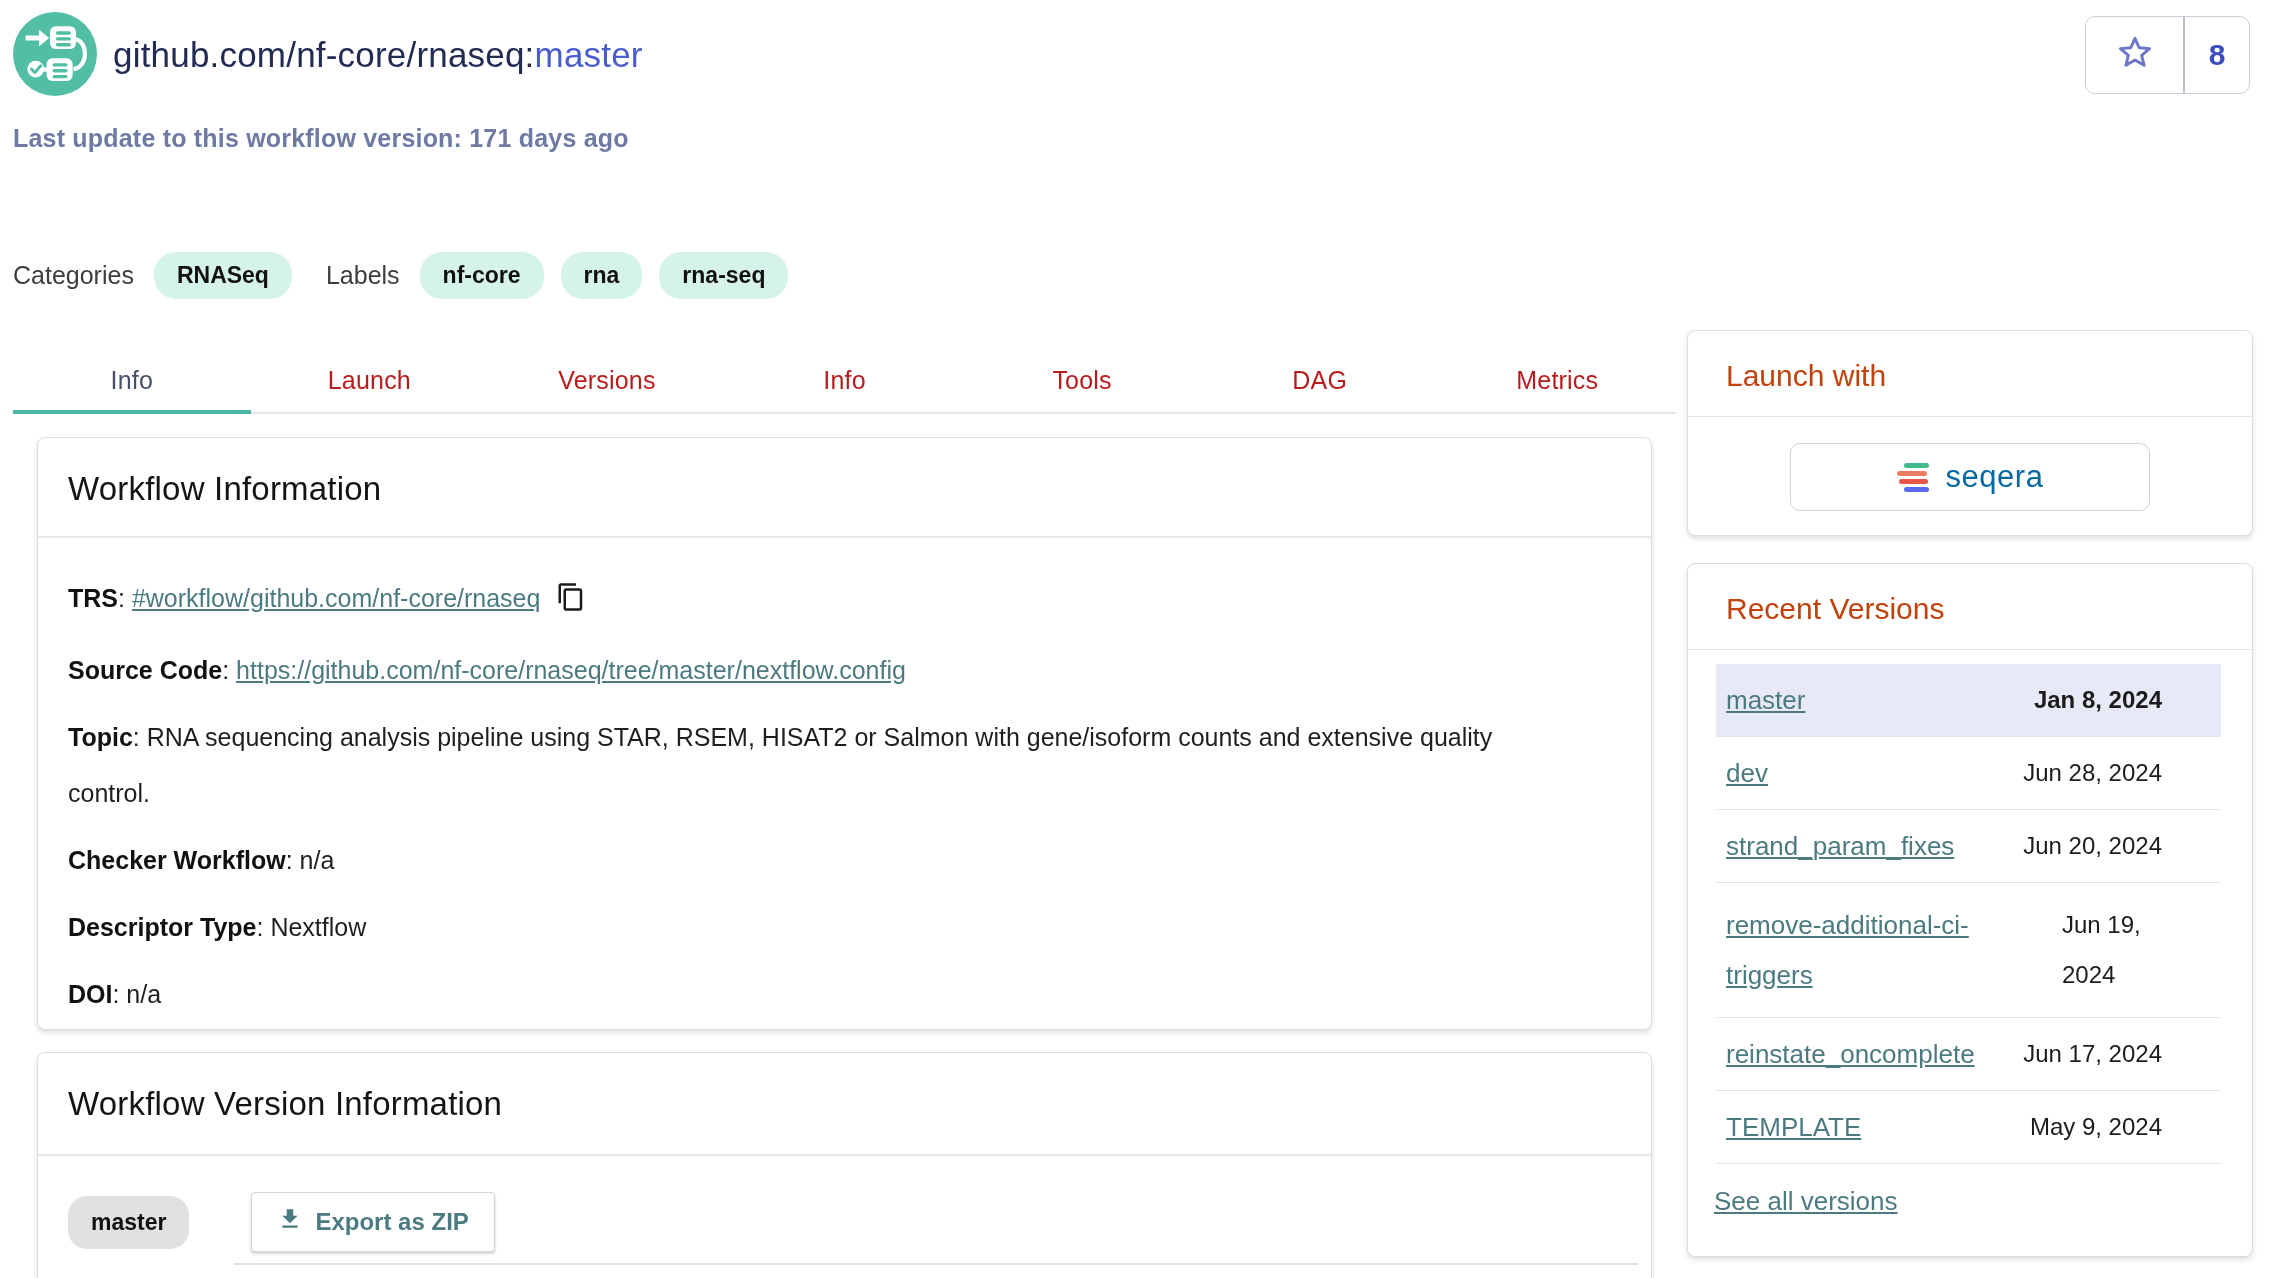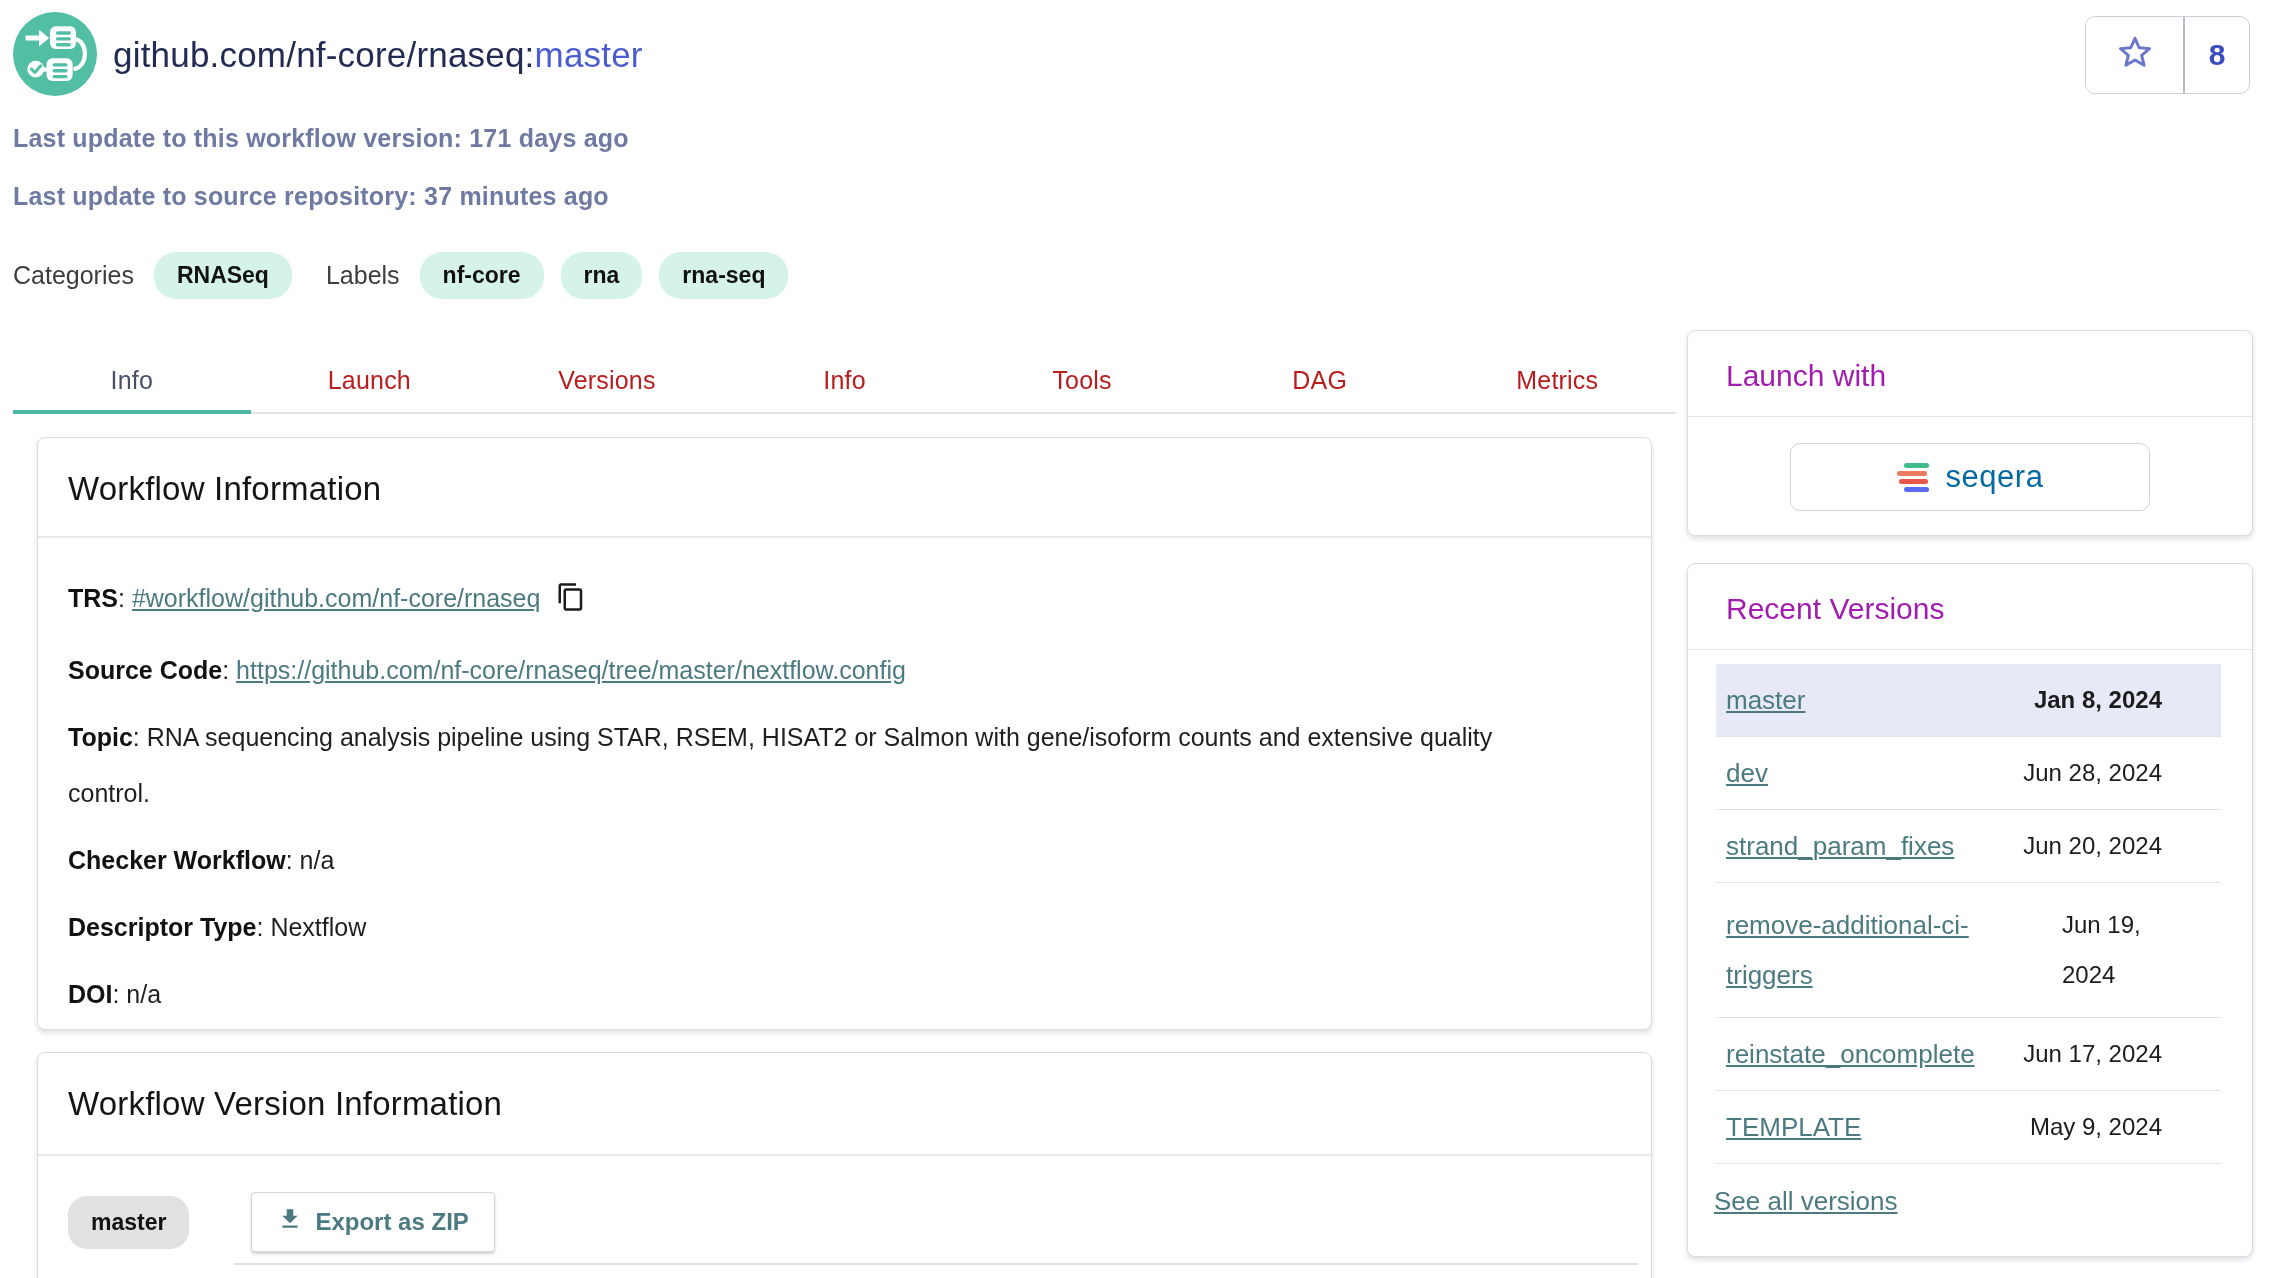--- a/index.html
+++ b/index.html
@@ -110,21 +110,21 @@
     font-size: 24px; font-weight: bold; color: #4b7a80;
     box-shadow: 0 2px 3px rgba(0,0,0,0.18);
   }
   .table-top-line {
     position: absolute; left: 196px; top: 210px; width: 1404px; height: 2px;
     background: #e0e0e0;
   }
   
   .sidebar-header {
     padding: 28px 38px 0; height: 86px;
-    font-size: 30px; font-weight: 500; color: #a21caf;
+    font-size: 30px; font-weight: 500; color: #c2410c;
     border-bottom: 1px solid #e4e4e4;
   }
   .card-launch { left: 1687px; top: 330px; width: 566px; height: 206px; }
   .seqera-btn {
     display: flex; align-items: center; justify-content: center; gap: 15px;
     width: 360px; height: 68px; margin: 26px auto 0;
     background: #fff; border: 1px solid #cfd2da; border-radius: 10px;
     cursor: pointer; font-family: "Liberation Sans", sans-serif;
   }
   .seqera-mark { display: flex; flex-direction: column; gap: 3px; width: 34px; }
@@ -188,21 +188,20 @@
           <path d="M12 3.6 L14.4 9.0 L20.3 9.5 L15.8 13.3 L17.2 19.0 L12 16.0 L6.8 19.0 L8.2 13.3 L3.7 9.5 L9.6 9.0 Z" fill="none" stroke="#6b77c9" stroke-width="1.7" stroke-linejoin="round"></path>
         </svg>
       </span>
     </div>
     <div class="star-count-cell">
       <span>8</span>
     </div>
   </div>
 
   <div class="update-line v1">Last update to this workflow version: 171 days ago</div>
-  <div class="update-line v2">Last update to source repository: 37 minutes ago</div>
 
   <div class="meta-row">
     <span class="meta-label">Categories</span>
     <span class="chip-mint">RNASeq</span>
     <span class="meta-label labels">Labels</span>
     <span class="chip-mint">nf-core</span>
     <span class="chip-mint">rna</span>
     <span class="chip-mint">rna-seq</span>
   </div>
 

